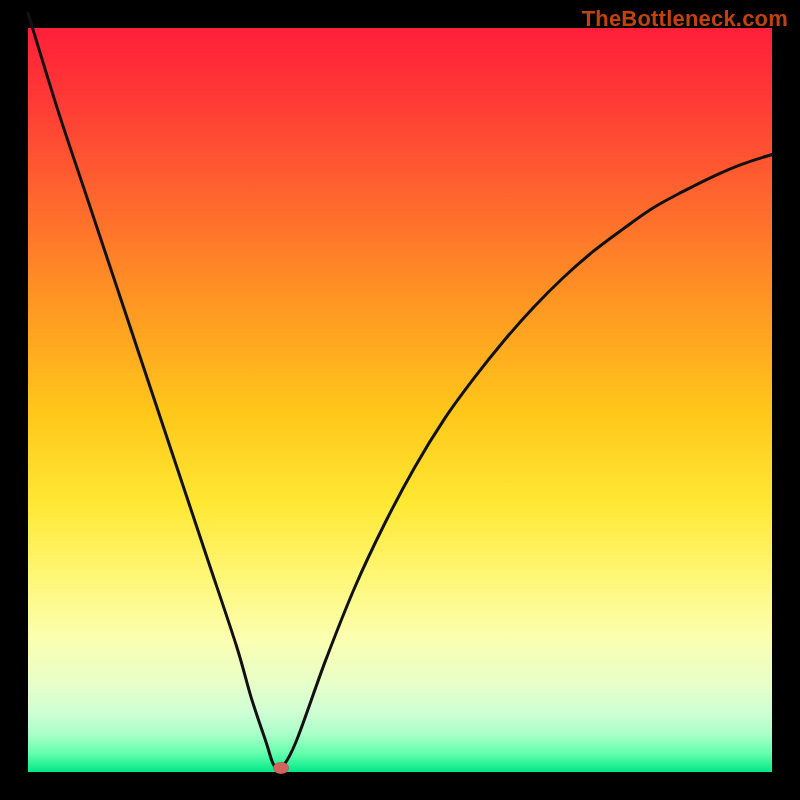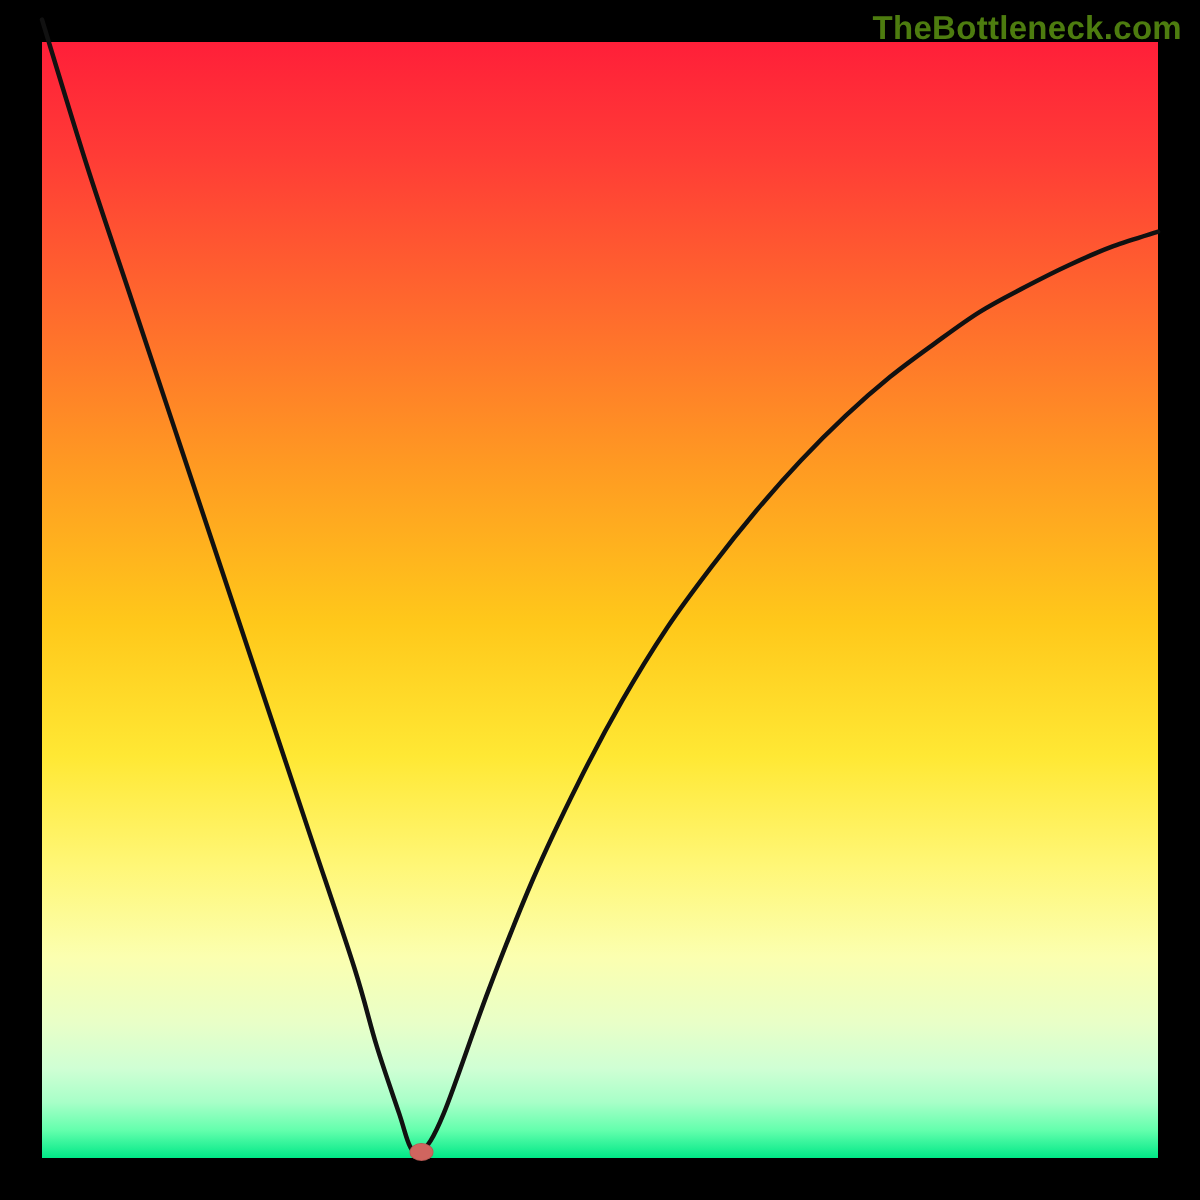--- a/index.html
+++ b/index.html
@@ -36,21 +36,21 @@
       #cfffd4 92%,
       #a8ffc8 95%,
       #64ffad 97.5%,
       #00e887 100%
     );
   }
   .watermark {
     position: absolute;
     top: 6px;
     right: 12px;
-    color: #4d7c0f;
+    color: #c2410c;
     font-size: 22px;
     font-weight: 600;
     letter-spacing: 0.2px;
     user-select: none;
   }
   svg.curve {
     position: absolute;
     left: 0;
     top: 0;
     width: 744px;

